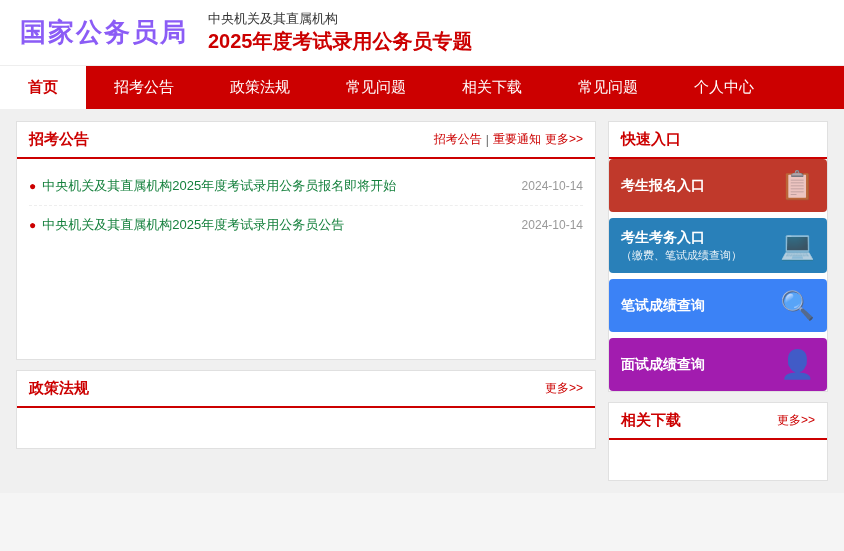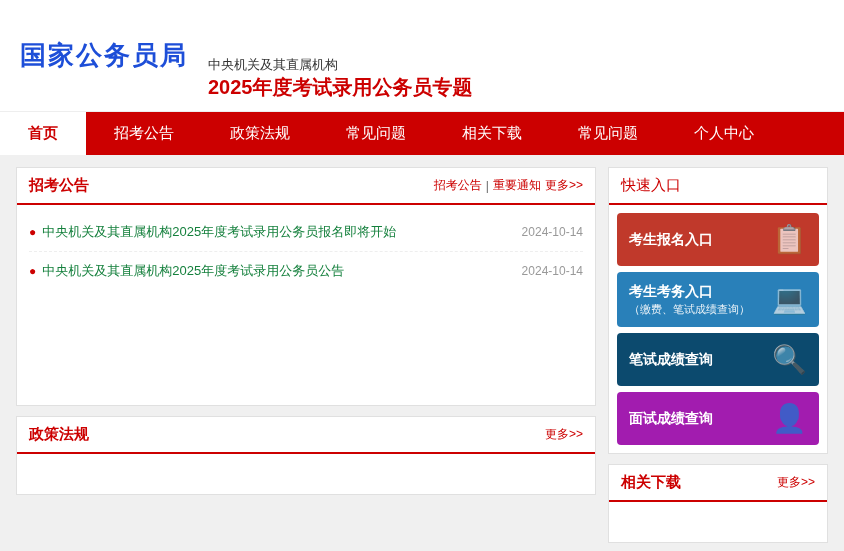--- a/index.html
+++ b/index.html
@@ -15,29 +15,28 @@
     .header {
       background: #fff;
       display: flex;
       align-items: center;
       padding: 10px 20px;
       border-bottom: 1px solid #eee;
     }
     .header-logo {
       font-size: 26px;
       font-weight: bold;
-      color: #1d4ed8;
+      color: #8b5cf6;
       margin-right: 20px;
       white-space: nowrap;
       letter-spacing: 2px;
     }
     .header-title-wrap {
       display: flex;
       flex-direction: column;
-      margin-top: 46px;
     }
     .header-subtitle {
       font-size: 13px;
       color: #333;
     }
     .header-title {
       font-size: 20px;
       font-weight: bold;
       color: #c00;
     }
@@ -159,25 +158,24 @@
     }
 
     .quick-access-box {
       background: #fff;
       border: 1px solid #e0e0e0;
     }
     .quick-access-header {
       padding: 8px 12px;
       border-bottom: 2px solid #c00;
       font-size: 15px;
-      font-weight: normal;
+      font-weight: bold;
       color: #c00;
     }
     .quick-access-list {
-      padding: 8px;
       display: flex;
       flex-direction: column;
       gap: 6px;
     }
 
     .quick-btn {
       display: flex;
       align-items: center;
       justify-content: space-between;
       padding: 10px 12px;
@@ -185,21 +183,21 @@
       cursor: pointer;
       color: #fff;
       font-size: 14px;
       font-weight: bold;
       position: relative;
       overflow: hidden;
       min-height: 52px;
     }
     .quick-btn.red { background: #c0392b; }
     .quick-btn.blue { background: #2980b9; }
-    .quick-btn.orange { background: #0c4a6e; }
+    .quick-btn.orange { background: #3b82f6; }
     .quick-btn.green { background: #a21caf; }
 
     .quick-btn-label {
       display: flex;
       flex-direction: column;
       font-size: 14px;
       line-height: 1.4;
     }
     .quick-btn-sub {
       font-size: 11px;

